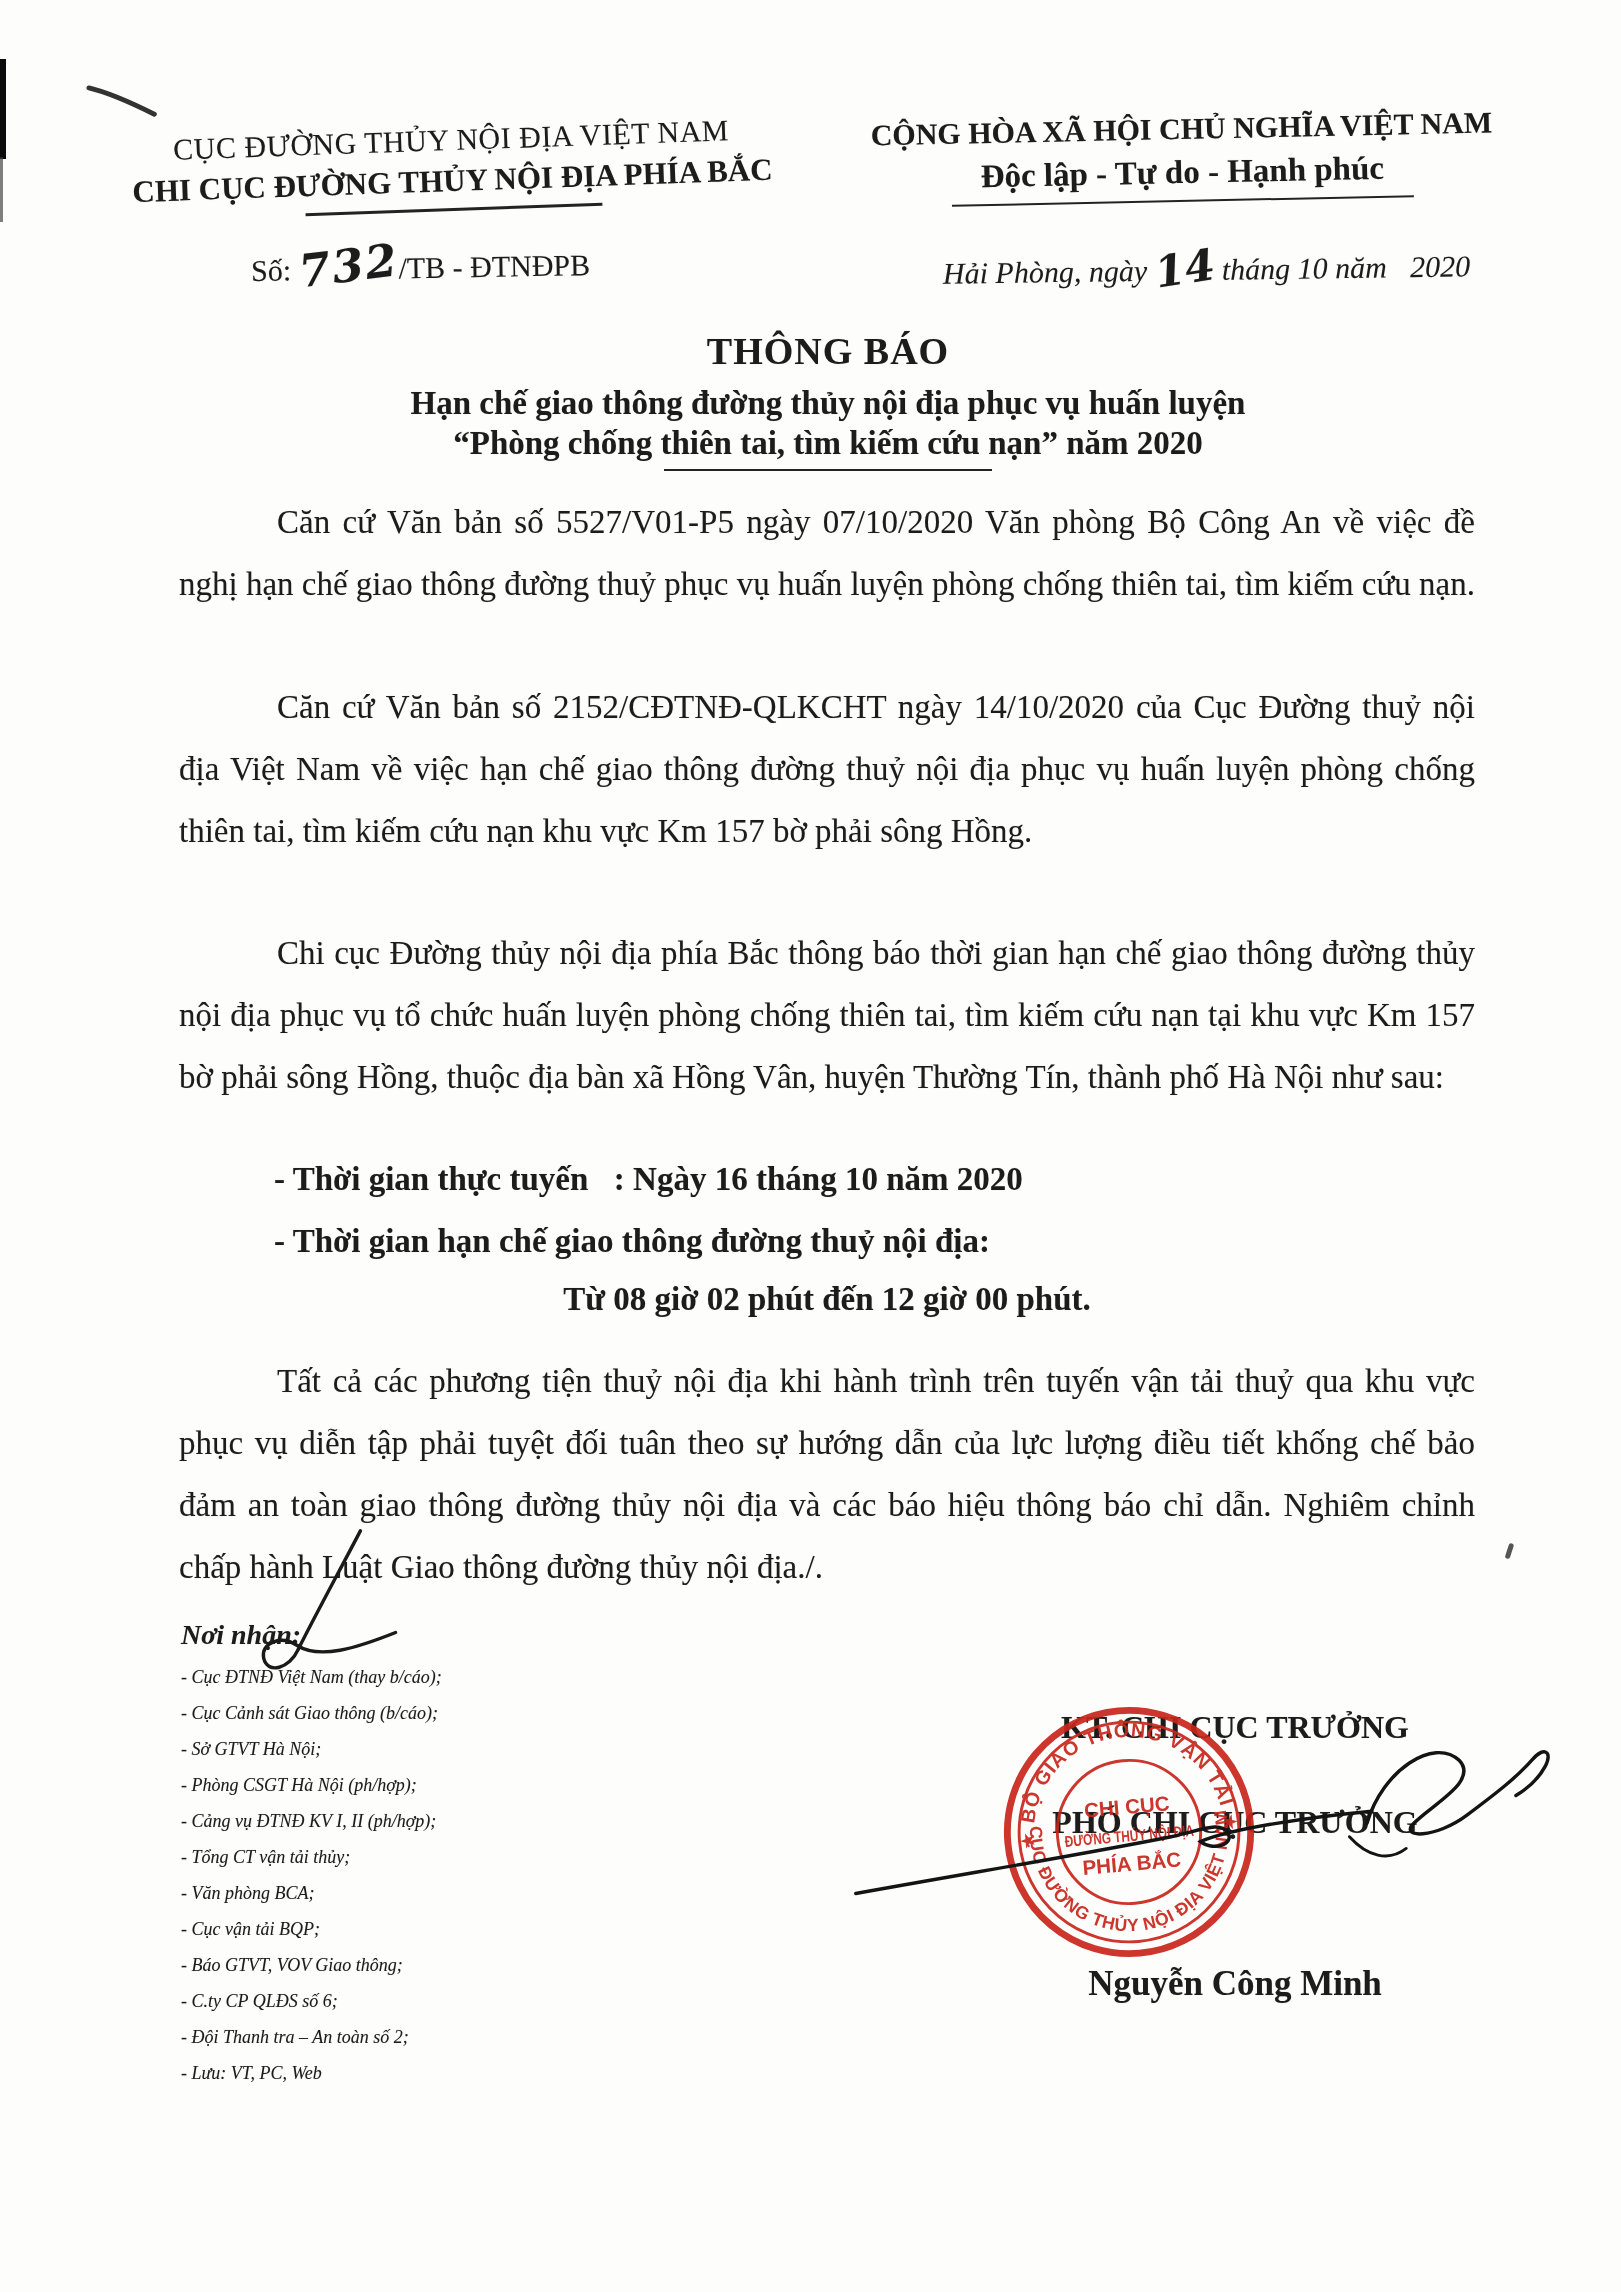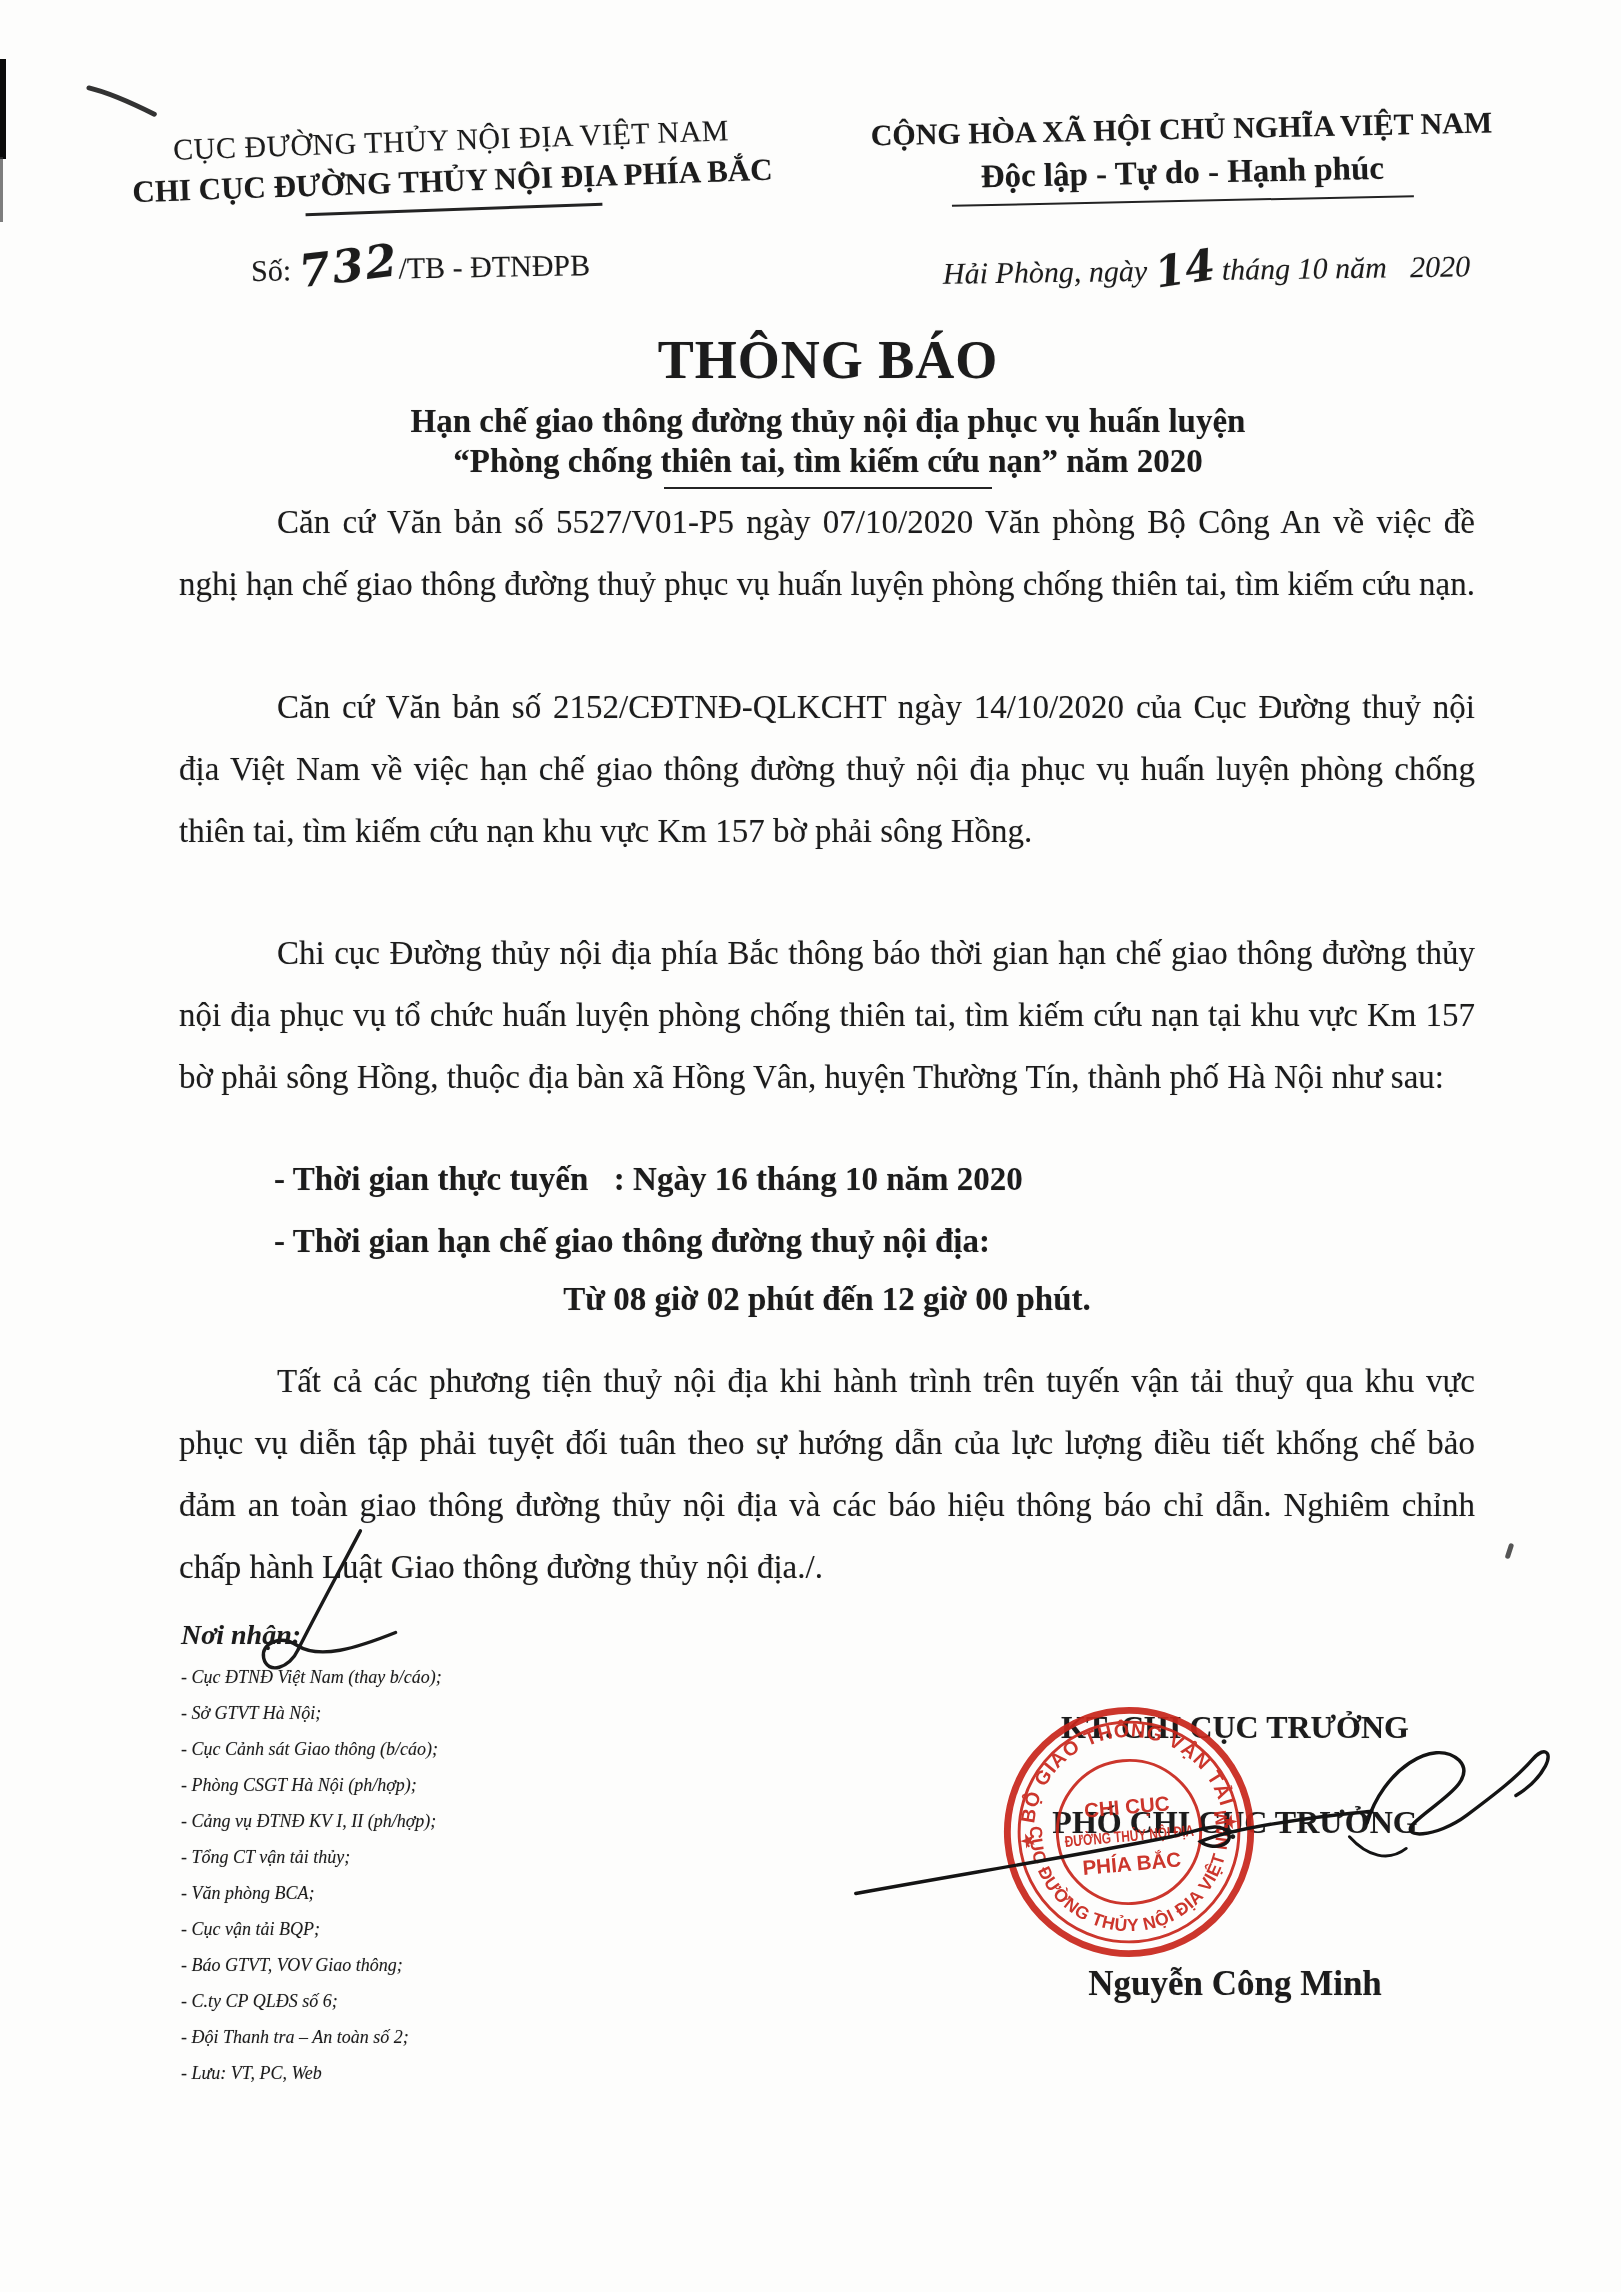--- a/index.html
+++ b/index.html
@@ -32,21 +32,21 @@
 
   .so-line{position:absolute;left:251px;top:251px;font-size:30px;transform:rotate(-1deg);}
   .hand{font-family:"DejaVu Serif",serif;font-style:italic;font-weight:bold;display:inline-block;}
   .so-line .hand{font-size:45px;transform:rotate(-6deg);line-height:0;position:relative;top:2px;letter-spacing:2px;}
   .dateline{position:absolute;left:877px;top:253px;width:659px;text-align:center;font-style:italic;font-size:30px;transform:rotate(-.8deg);}
   .dateline .hand{font-size:43px;transform:rotate(-8deg);line-height:0;position:relative;top:2.9px;}
   .dateline .year{margin-left:15.7px;}
 
   
   .title{position:absolute;left:164px;top:329px;width:1328px;text-align:center;}
-  .title .t1{font-size:54px;font-weight:bold;letter-spacing:1px;}
+  .title .t1{font-size:38px;font-weight:bold;letter-spacing:1px;}
   .title .t2{font-size:33px;font-weight:bold;margin-top:11.8px;text-align:center;}
   .title .t3{font-size:33px;font-weight:bold;margin-top:2.9px;}
   .title .rule{width:328px;height:2.9px;background:#232323;margin:6.9px auto 0;}
 
   
   .para{
     position:absolute;left:179px;width:1296px;
     font-size:33px;line-height:62px;
     text-align:justify;text-indent:98px;
   }
@@ -132,22 +132,22 @@
   <div class="para p4 txt">Tất cả các phương tiện thuỷ nội địa khi hành trình trên tuyến vận tải thuỷ qua khu vực phục vụ diễn tập phải tuyệt đối tuân theo sự hướng dẫn của lực lượng điều tiết khống chế bảo đảm an toàn giao thông đường thủy nội địa và các báo hiệu thông báo chỉ dẫn. Nghiêm chỉnh chấp hành Luật Giao thông đường thủy nội địa./.</div>
 
   <svg class="squiggle" width="186" height="174" viewBox="0 0 190 178">
     <path d="M 122 6 C 100 48, 74 96, 58 128 C 50 146, 27 154, 23 136 C 20 121, 40 112, 57 123 C 80 138, 118 126, 158 110" stroke="#1a1a1a" stroke-width="3.5" fill="none" stroke-linecap="round"></path>
   </svg>
 
   <div class="recipients">
     <div class="head txt">Nơi nhận:</div>
     <ul>
       <li class="txt">- Cục ĐTNĐ Việt Nam (thay b/cáo);</li>
+      <li class="txt">- Cục Cảnh sát Giao thông (b/cáo);</li>
       <li class="txt">- Sở GTVT Hà Nội;</li>
-      <li class="txt">- Cục Cảnh sát Giao thông (b/cáo);</li>
       <li class="txt">- Phòng CSGT Hà Nội (ph/hợp);</li>
       <li class="txt">- Cảng vụ ĐTNĐ KV I, II (ph/hợp);</li>
       <li class="txt">- Tổng CT vận tải thủy;</li>
       <li class="txt">- Văn phòng BCA;</li>
       <li class="txt">- Cục vận tải BQP;</li>
       <li class="txt">- Báo GTVT, VOV Giao thông;</li>
       <li class="txt">- C.ty CP QLĐS số 6;</li>
       <li class="txt">- Đội Thanh tra – An toàn số 2;</li>
       <li class="txt">- Lưu: VT, PC, Web</li>
     </ul>

